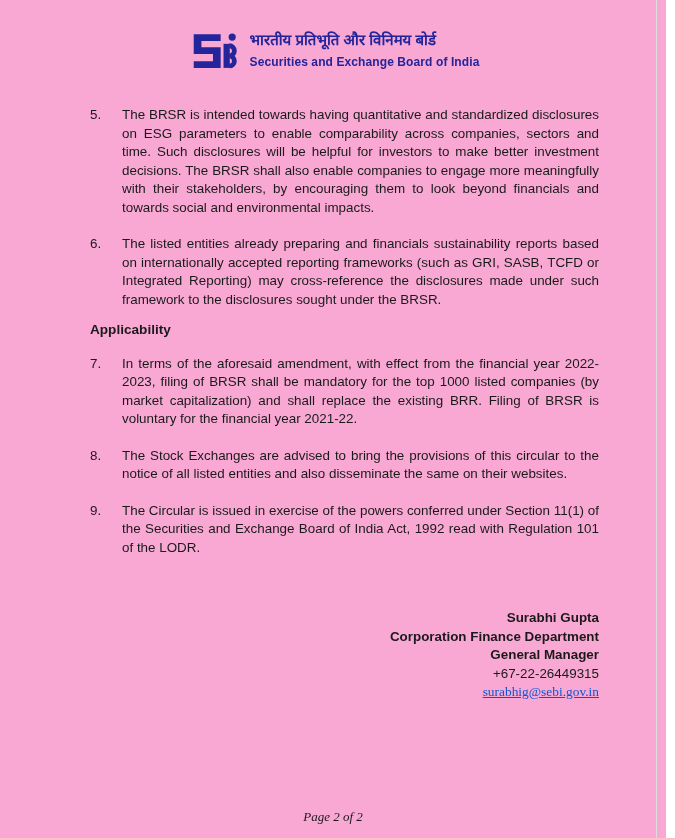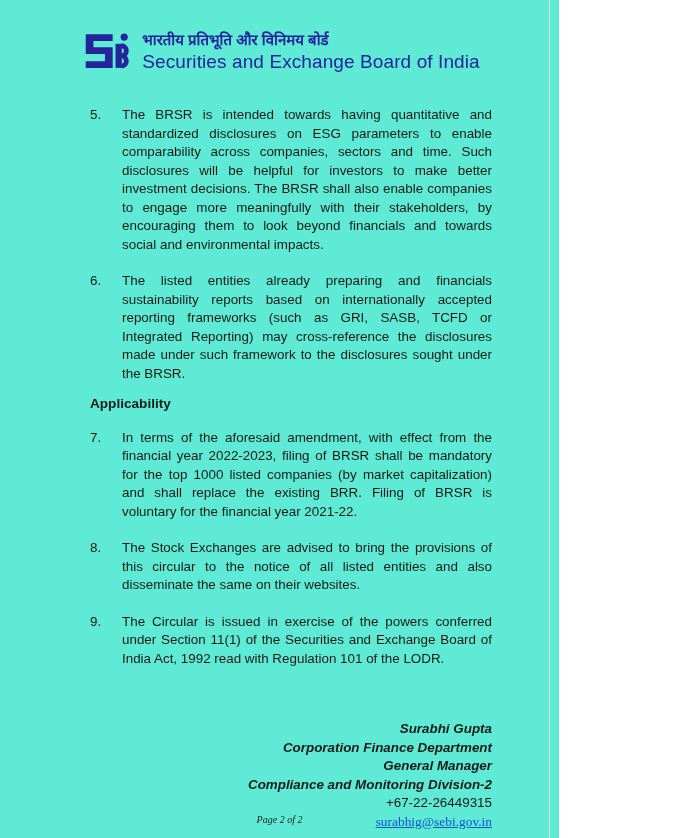--- a/index.html
+++ b/index.html
@@ -1,39 +1,39 @@
 <!DOCTYPE html>
 <html><head>
 <meta charset="utf-8">
 <style>
   html,body{margin:0;padding:0;background:#ffffff;}
   body{font-family:"Liberation Sans", sans-serif; color:#1a1a1a;}
   .page{
     position:relative;
-    width:559px;height:838px;
-    background:#5eead4;
+    width:666px;height:838px;
+    background:#f9a8d4;
     overflow:hidden;
   }
   .page-edge{
     position:absolute;top:0;bottom:0;right:9px;width:1px;
     background:#dcdcdc;
   }
   
   .brand{
     display:flex;justify-content:center;align-items:center;
     gap:13px;padding-top:30px;
   }
   .brand-logo{flex:0 0 auto;display:block;}
   .brand-text{display:flex;flex-direction:column;}
   .brand-hindi{
     font-weight:bold;font-size:15px;line-height:20px;
     font-family:"Liberation Sans", sans-serif;
   }
   .brand-english{
-    font-weight:normal;font-size:19px;line-height:24px;
+    font-weight:bold;font-size:12px;line-height:24px;
     letter-spacing:0.1px;
   }
   
   .content{
     padding:32px 67px 0 90px;
     font-size:13.4px;line-height:18.5px;
   }
   .item{display:flex;margin:0 0 18px 0;}
   .item .num{flex:0 0 32px;}
   .item .txt{flex:1 1 auto;margin:0;text-align:justify;}
@@ -41,30 +41,30 @@
   .section-heading{
     font-size:13.6px;font-weight:bold;margin:0 0 15px 0;line-height:18.5px;
   }
   .closing{
     text-align:right;margin:14px 0 0 0;
   }
   .signature{
     text-align:right;margin:52px 0 0 0;
   }
   .signature .line{display:block;line-height:18.5px;}
-  .signature .bold{font-weight:bold;font-style:italic;}
+  .signature .bold{font-weight:bold;}
   .email-link{
     text-decoration:underline;cursor:pointer;font-family:Liberation Serif, serif;
   }
   
   .footer{
     position:absolute;left:0;right:0;bottom:13px;
     text-align:center;
     font-family:"Liberation Serif", serif;
-    font-style:italic;font-size:10px;color:#1a1a1a;
+    font-style:italic;font-size:13px;color:#1a1a1a;
   }
 </style>
 </head>
 <body>
 
 <div class="page">
 
   <header class="brand">
     <svg class="brand-logo" width="50" height="43" viewBox="0 0 104 88" aria-hidden="true">
       <path fill="#24249b" d="M14 6 H70 V20 H30 V33 H70 V76 H14 V62 H54 V47 H14 Z"></path>
@@ -105,21 +105,20 @@
     <div class="item">
       <span class="num">9.</span>
       <p class="txt">The Circular is issued in exercise of the powers conferred under Section 11(1) of the Securities and Exchange Board of India Act, 1992 read with Regulation 101 of the LODR.</p>
     </div>
 
 
     <div class="signature">
       <span class="line bold">Surabhi Gupta</span>
       <span class="line bold">Corporation Finance Department</span>
       <span class="line bold">General Manager</span>
-      <span class="line bold">Compliance and Monitoring Division-2</span>
       <span class="line">+67-22-26449315</span>
       <span class="line">
         <a class="email-link" style="color: rgb(17, 85, 204);">surabhig@sebi.gov.in</a>
       </span>
     </div>
 
   </main>
 
   <footer class="footer">
     <span>Page 2 of 2</span>

